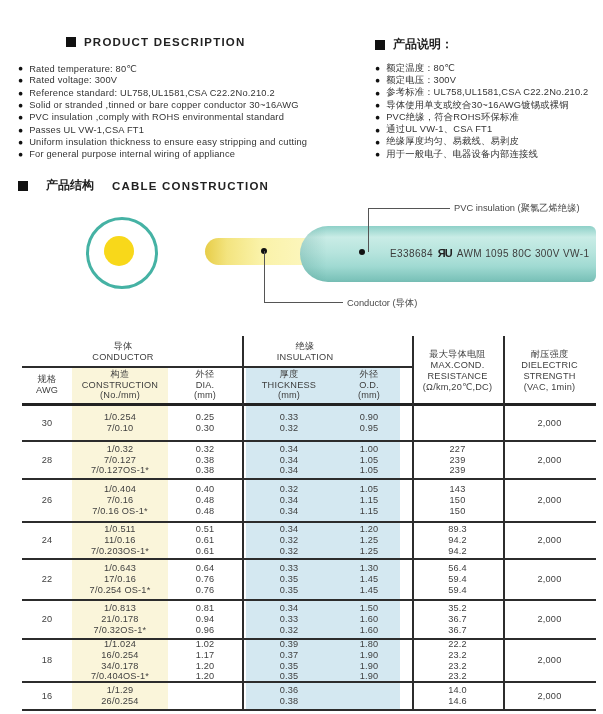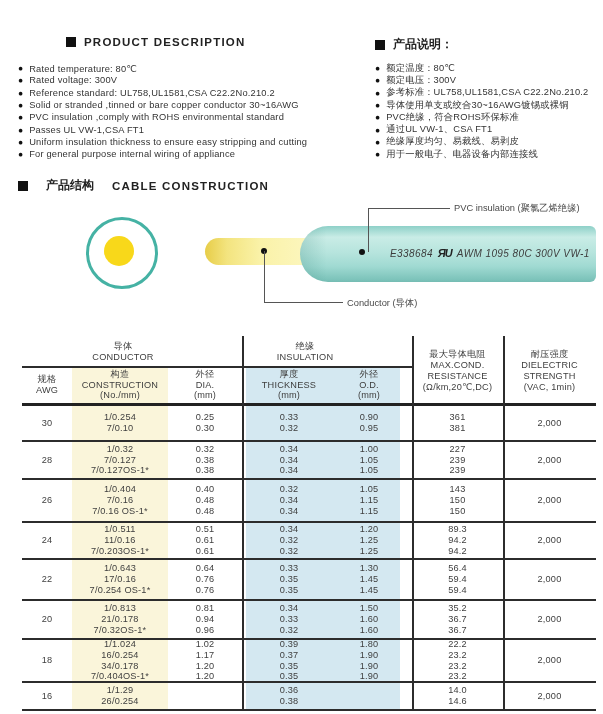--- a/index.html
+++ b/index.html
@@ -143,21 +143,21 @@
 <div class="abs sec-title" style="left:18px;top:177px;gap:18px;">
   <span class="sqr"></span>
   <span class="cn">产品结构</span>
   <span class="en">CABLE CONSTRUCTION</span>
 </div>
 
 <div class="abs cross-outer"></div>
 <div class="abs cross-inner"></div>
 <div class="abs rod"></div>
 <div class="abs cyl">
-  <div class="abs marking" style="left:90px;top:21px;font-style:italic;">
+  <div class="abs marking" style="left:90px;top:21px;">
     <span>E338684</span>
     <span class="ulmark">ЯU</span>
     <span>AWM 1095 80C 300V VW-1</span>
   </div>
 </div>
 
 <div class="abs lline" style="left:368px;top:208px;width:82px;height:1px;"></div>
 <div class="abs lline" style="left:368px;top:208px;width:1px;height:44px;"></div>
 <div class="abs ldot" style="left:359px;top:249px;"></div>
 <div class="abs dlabel" style="left:454px;top:202px;">PVC insulation (聚氯乙烯绝缘)</div>
@@ -234,24 +234,20 @@
           <div>0.30</div>
         </div>
         <div class="cell c-thk">
           <div>0.33</div>
           <div>0.32</div>
         </div>
         <div class="cell c-od">
           <div>0.90</div>
           <div>0.95</div>
         </div>
-        <div class="cell c-res">
-          <div>361</div>
-          <div>381</div>
-        </div>
         <div class="cell c-die">
           <div>2,000</div>
         </div>
       </div>
       <div class="trow" style="height: 38px;">
         <div class="cell c-awg">
           <div>28</div>
         </div>
         <div class="cell c-con">
           <div>1/0.32</div>

